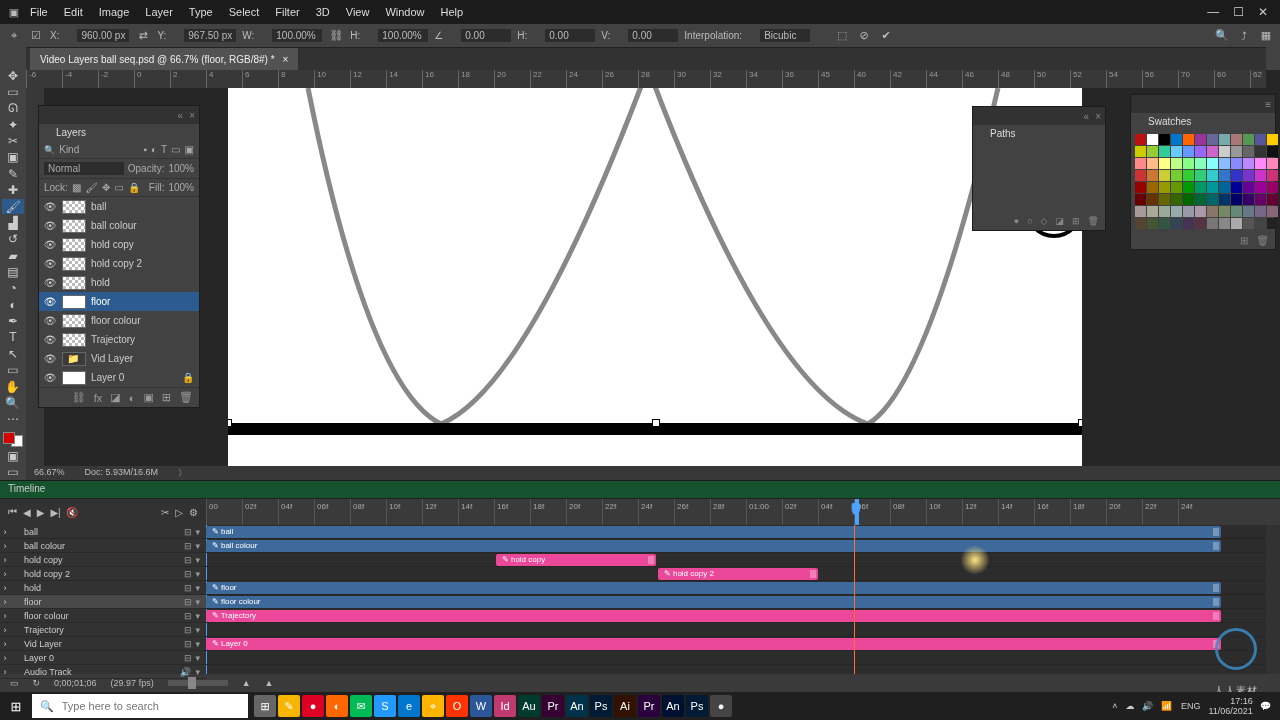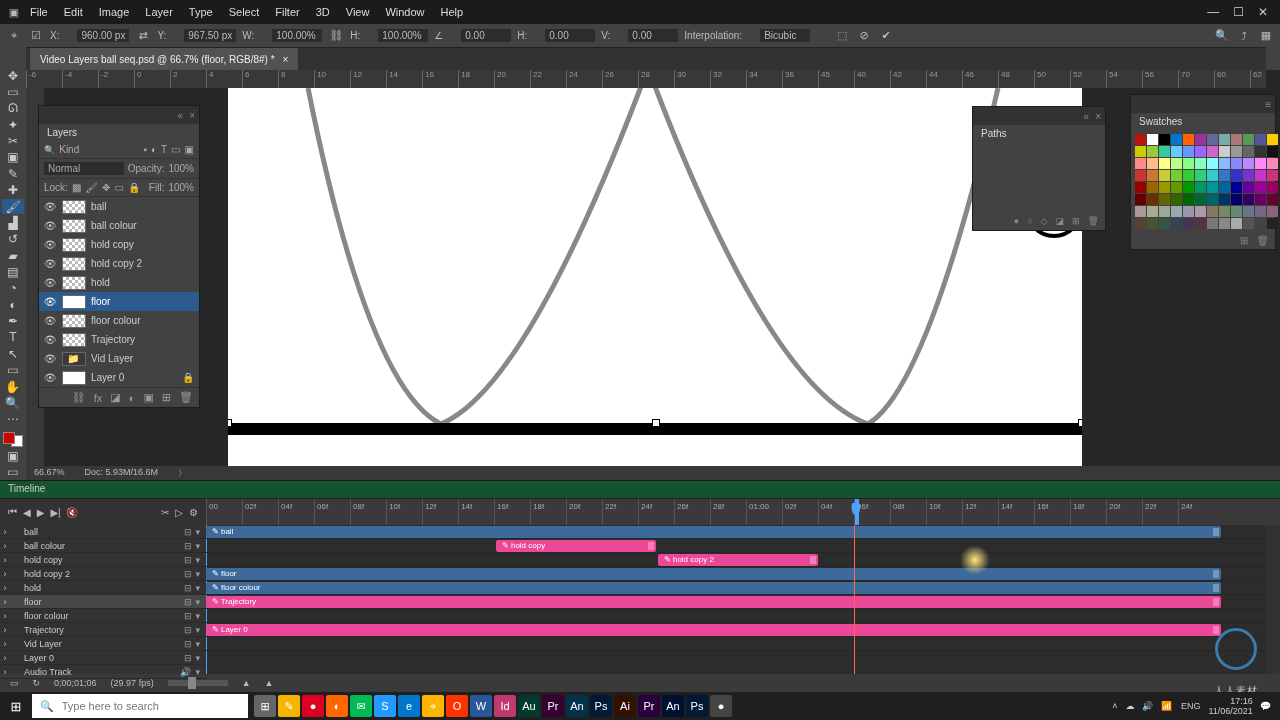--- a/index.html
+++ b/index.html
@@ -22,21 +22,21 @@
 .floor-sel { position:absolute; left:-2px; right:-2px; top:335px; height:12px; border:1px dashed #000; background:#000; }
 .handle { position:absolute; width:8px; height:8px; border:1px solid #000; background:#fff; }
 .circ { position:absolute; right:0; top:120px; width:56px; height:56px; }
 .toolbar { position:absolute; top:46px; left:0; width:26px; bottom:240px; background:#424242; display:flex; flex-direction:column; align-items:center; padding-top:22px; gap:1px; }
 .tool { width:22px; height:20px; display:flex; align-items:center; justify-content:center; font-size:12px; color:#ccc; }
 .tool.sel { background:#2d5a8c; }
 .fgbg { position:relative; width:20px; height:20px; margin-top:4px; }
 .fgbg .bg { position:absolute; right:0; bottom:0; width:12px; height:12px; background:#fff; border:1px solid #888; }
 .fgbg .fg { position:absolute; left:0; top:0; width:12px; height:12px; background:#d40000; border:1px solid #888; }
 .panel { position:absolute; background:#424242; border:1px solid #1c1c1c; font-size:10px; }
-.panel-tab { background:#424242; padding:3px 8px; display:inline-block; color:#ddd; }
+.panel-tab { background:#424242; padding:3px 17px; display:inline-block; color:#ddd; }
 .panel-head { background:#323232; height:18px; display:flex; align-items:center; justify-content:flex-end; padding:0 4px; gap:6px; font-size:10px; color:#888; }
 #layers-panel { top:105px; left:38px; width:162px; }
 .layers-body { background:#424242; }
 .layer-opts { display:flex; align-items:center; gap:4px; padding:3px 5px; font-size:10px; color:#aaa; border-bottom:1px solid #333;}
 .layer-opts .drop { background:#2c2c2c; padding:1px 4px; flex:1; }
 .layer-row { display:flex; align-items:center; height:19px; padding:0 4px; gap:5px; }
 .layer-row.sel { background:#2b5b8f; color:#fff; }
 .eye { width:14px; text-align:center; font-size:10px; }
 .thumb { width:24px; height:14px; background:#fff; border:1px solid #666; }
 .thumb.trans { background:repeating-conic-gradient(#bbb 0 25%,#fff 0 50%) 0 0/6px 6px; }
@@ -611,20 +611,23 @@
             <span>▾</span>
           </span>
    </div>
       </div>
     <div class="tl-right" id="tl-right">
       <div class="tl-playhead" id="tl-playline"></div>
     <div class="clip-row">
           <div class="clip blue" style="left:0px;width:1015px"><span>✎</span> ball<span class="d"></span></div>
         </div>
         <div class="clip-row">
+          <div class="clip blue" style="left:0px;width:1015px"><span>✎</span> ball colour<span class="d"></span></div>
+        </div>
+        <div class="clip-row">
           <div class="clip purple" style="left:290px;width:160px"><span>✎</span> hold copy<span class="d"></span></div>
         </div>
         <div class="clip-row">
           <div class="clip purple" style="left:452px;width:160px"><span>✎</span> hold copy 2<span class="d"></span></div>
         </div>
         <div class="clip-row">
           <div class="clip blue" style="left:0px;width:1015px"><span>✎</span> floor<span class="d"></span></div>
         </div>
         <div class="clip-row">
           <div class="clip blue" style="left:0px;width:1015px"><span>✎</span> floor colour<span class="d"></span></div>

